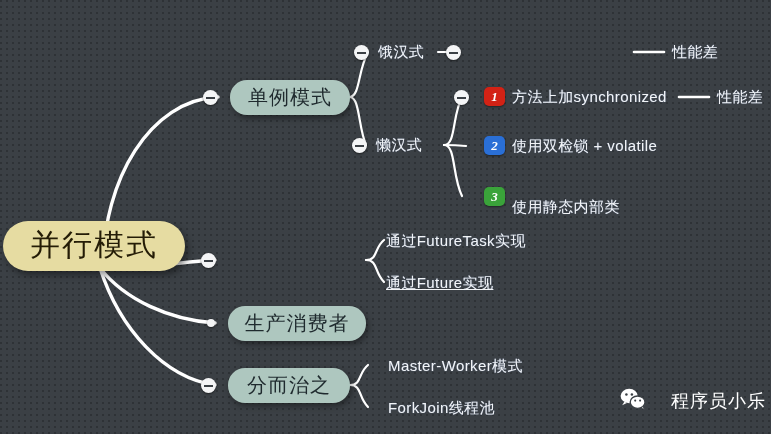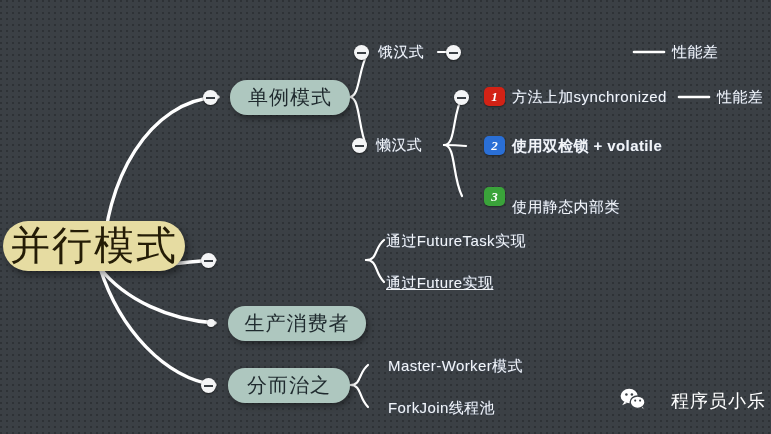--- a/index.html
+++ b/index.html
@@ -38,21 +38,21 @@
     display: flex;
     align-items: center;
     justify-content: center;
     white-space: nowrap;
   }
 
   .root-node {
     background: #e6dca2;
     border-radius: 26px;
     color: #241c06;
-    font-size: 40px;
+    font-size: 30px;
     letter-spacing: 2px;
     box-shadow: 3px 4px 7px rgba(0,0,0,0.42);
     padding-bottom: 2px;
   }
 
   .branch-node {
     background: #aec7bf;
     border-radius: 17px;
     color: #1f2a2e;
     font-size: 20px;
@@ -205,21 +205,21 @@
   <div class="node leaf-node" style="left:512px; top:86px; height:22px;">
     <span>方法上加synchronized</span>
   </div>
   <div class="node leaf-node" style="left:717px; top:86px; height:22px;">
     <span>性能差</span>
   </div>
 
   <div class="badge" style="left: 484px; top: 136px; background: rgb(42, 111, 214);">
     <span>2</span>
   </div>
-  <div class="node leaf-node" style="left:512px; top:135px; height:22px;font-weight:bold;">
+  <div class="node leaf-node" style="left:512px; top:135px; height:22px;">
     <span>使用双检锁 + volatile</span>
   </div>
 
   <div class="badge" style="left: 484px; top: 187px; background: rgb(58, 163, 58);">
     <span>3</span>
   </div>
   <div class="node leaf-node" style="left:512px; top:196px; height:22px;">
     <span>使用静态内部类</span>
   </div>
 

